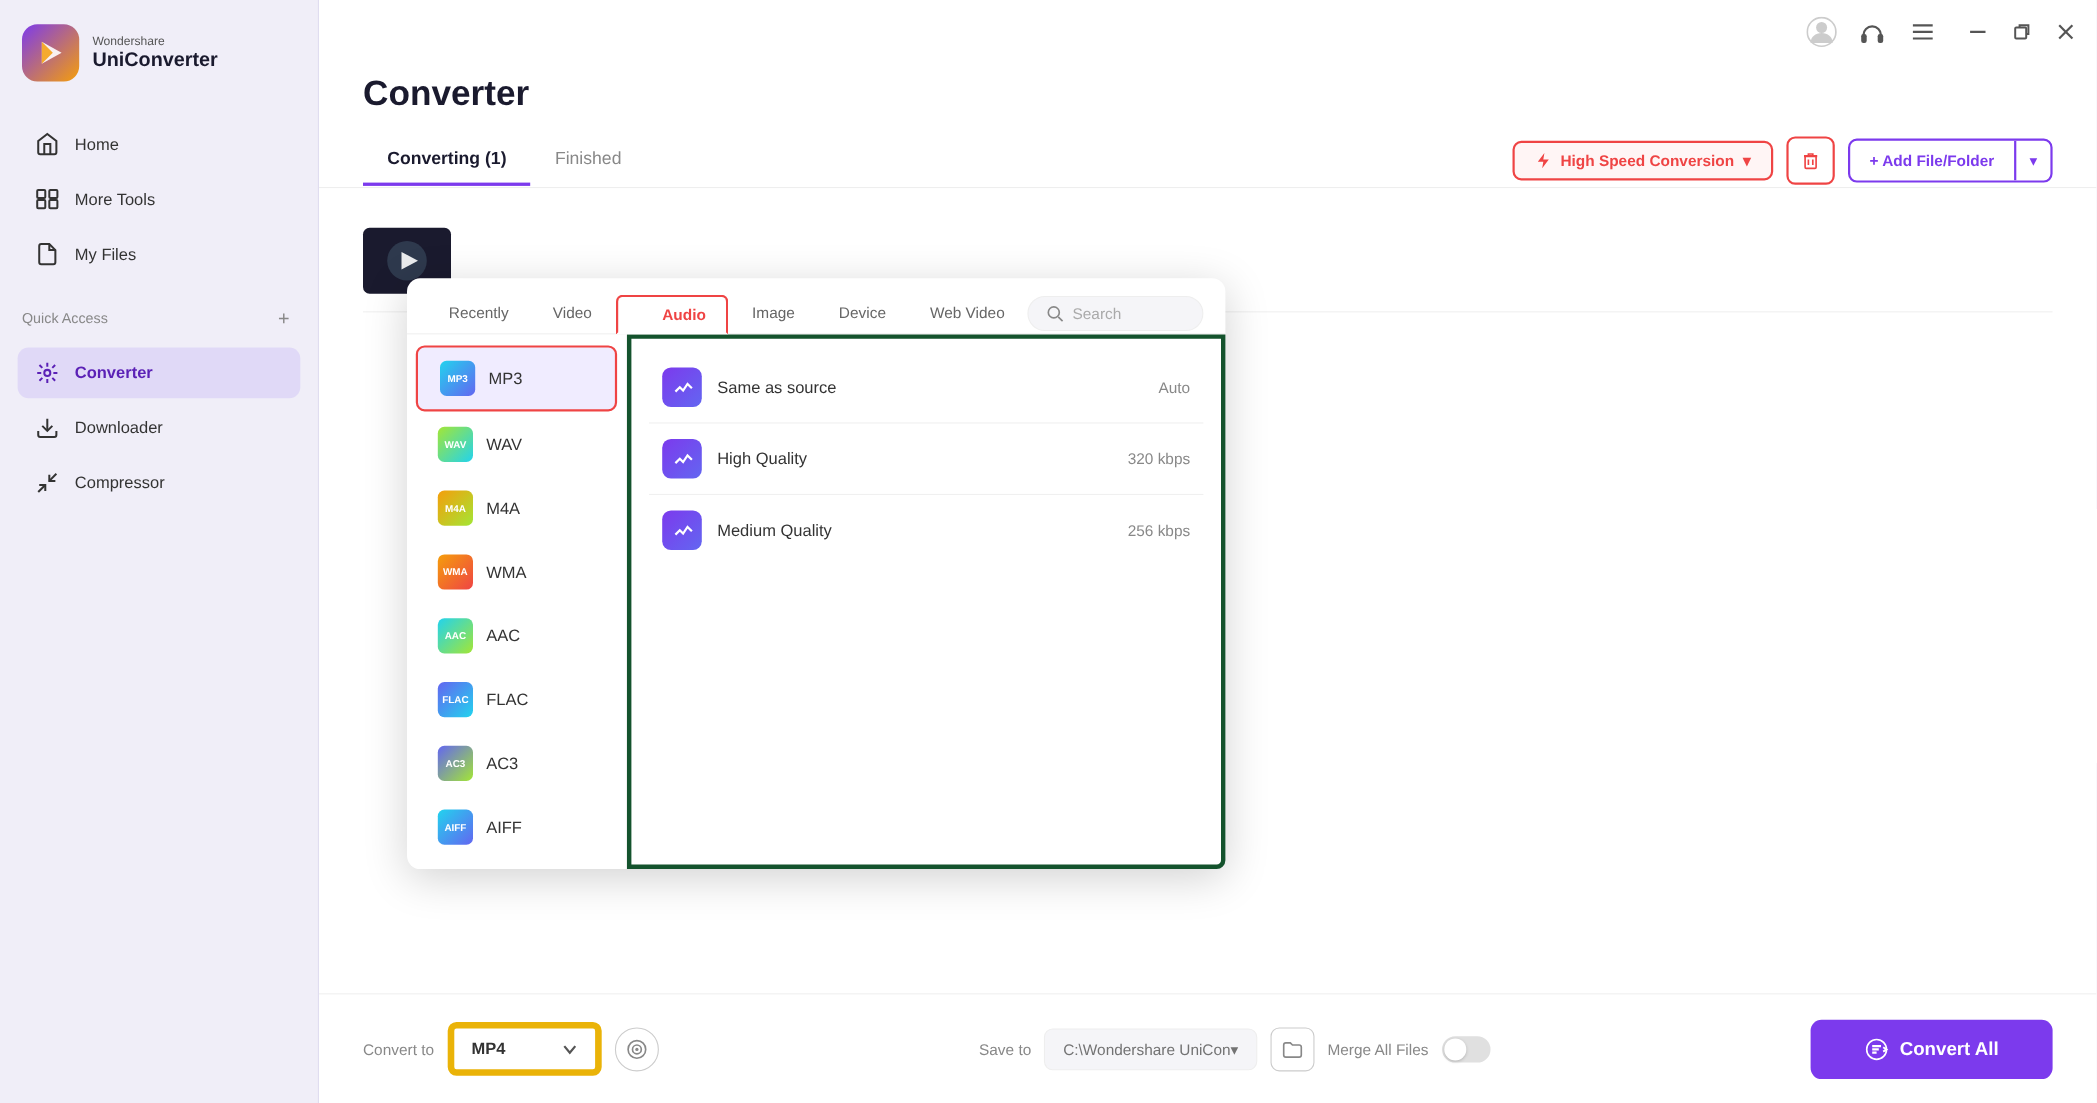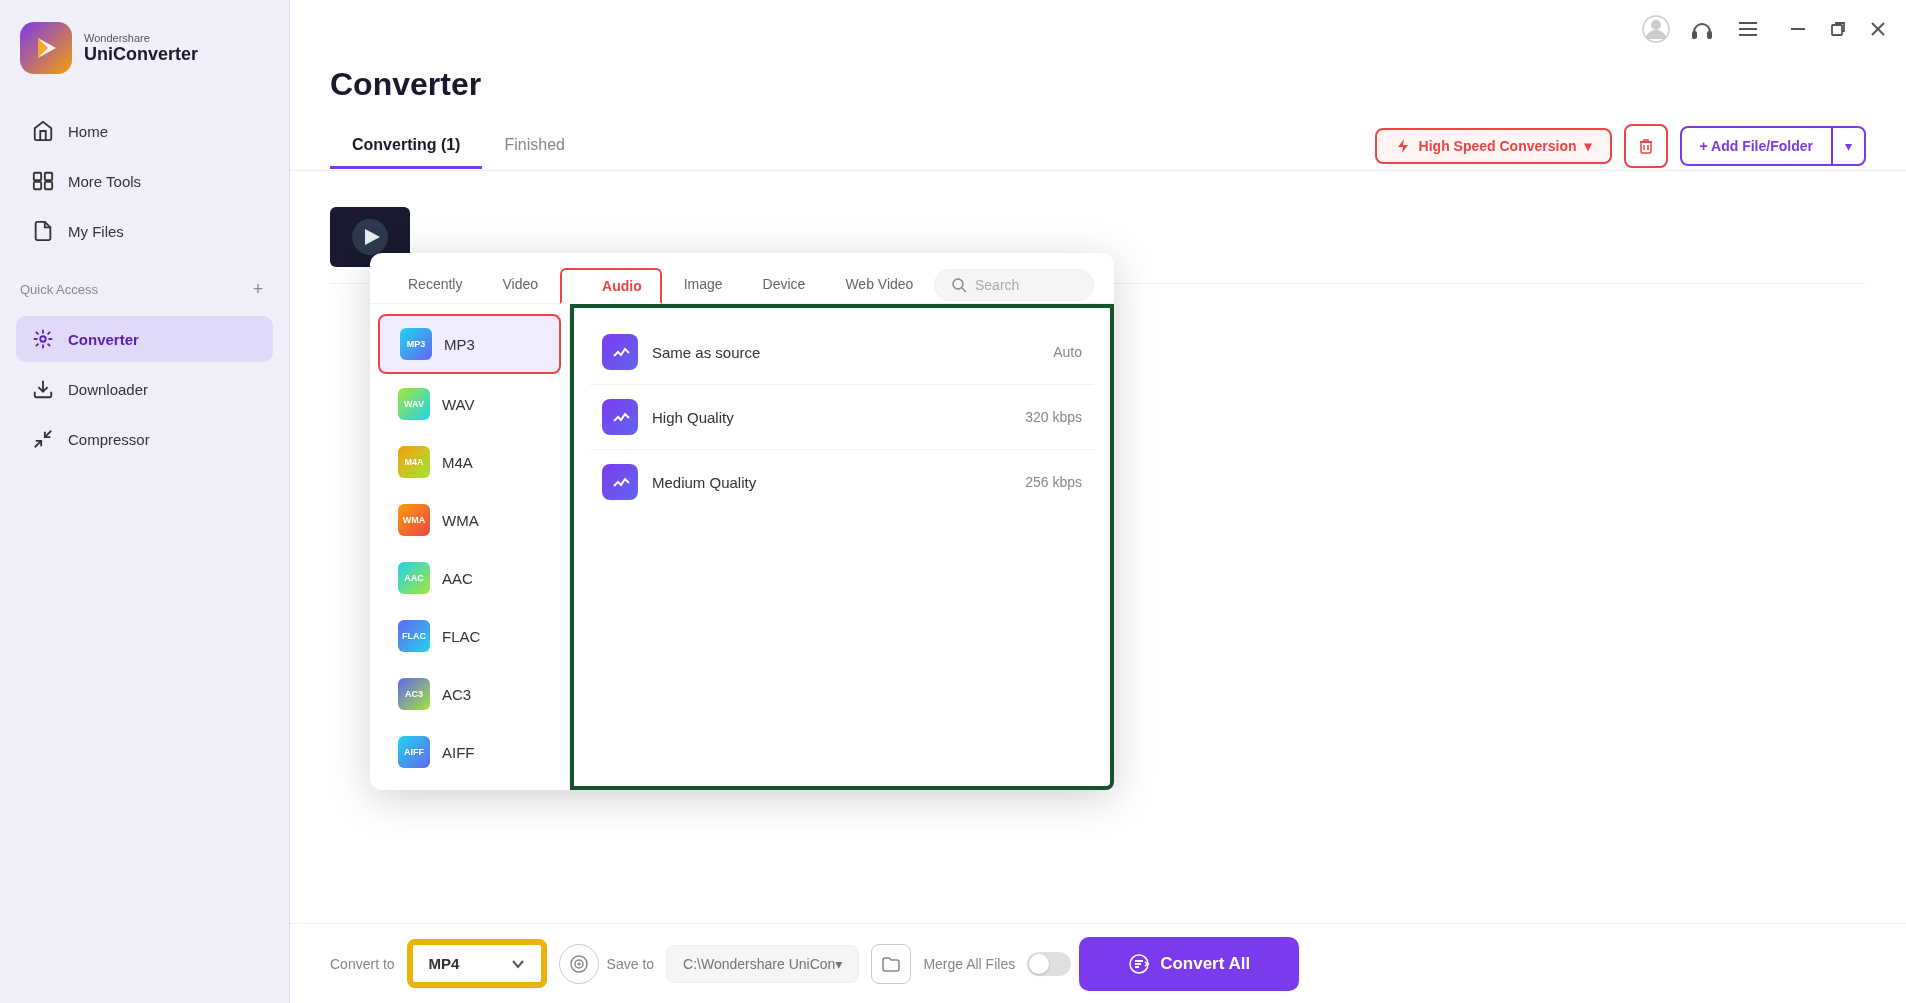--- a/index.html
+++ b/index.html
@@ -203,22 +203,22 @@
       width: 36px; height: 36px; border-radius: 8px;
       background: linear-gradient(135deg, #7c3aed, #6366f1);
       display: flex; align-items: center; justify-content: center; flex-shrink: 0;
     }
     .quality-name { font-size: 15px; font-weight: 500; color: #333; flex: 1; }
     .quality-value { font-size: 14px; color: #888; }
 
     
     .bottom-bar {
       display: flex; align-items: center;
-      padding: 0 40px; height: 80px; background: #fff; border-top: 1px solid #f0f0f0;
-      gap: 8px; 
+      padding: 0 40px; height: 100px; background: #fff; border-top: 1px solid #f0f0f0;
+      gap: 32px; justify-content: space-between;
     }
     .bottom-left { display: flex; align-items: center; gap: 12px; }
     .convert-to-label { font-size: 14px; color: #888; }
     .convert-to-select {
       display: flex; align-items: center; gap: 8px;
       border: 6px solid #eab308; border-radius: 8px; padding: 10px 16px;
       font-size: 15px; font-weight: 600; color: #333; cursor: pointer; min-width: 140px;
       justify-content: space-between;
     }
     .target-icon-btn {

